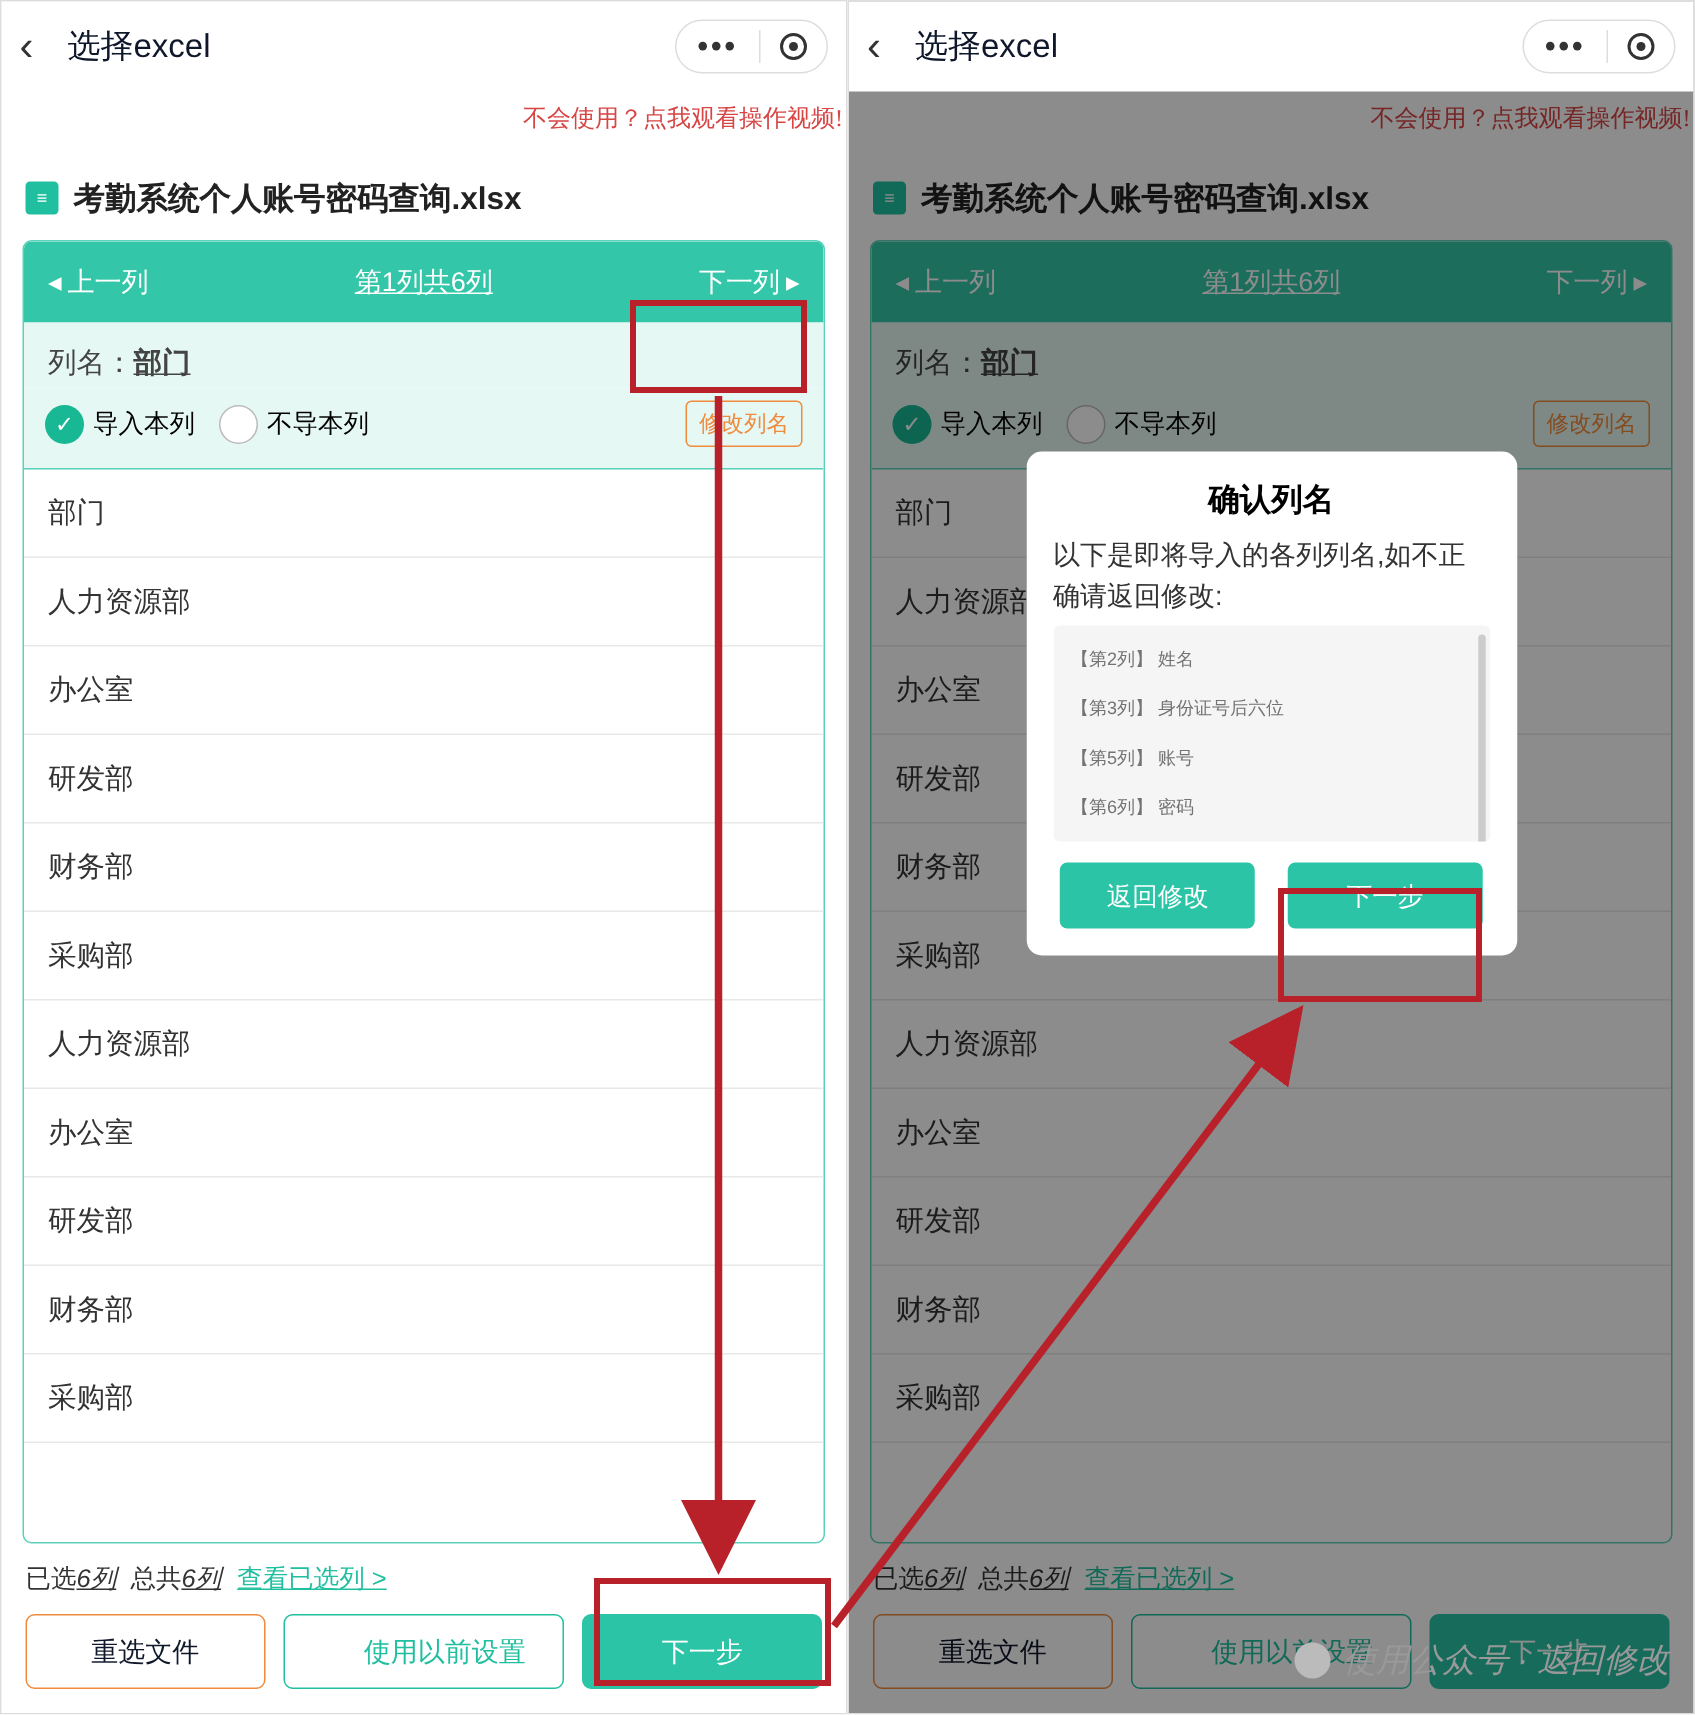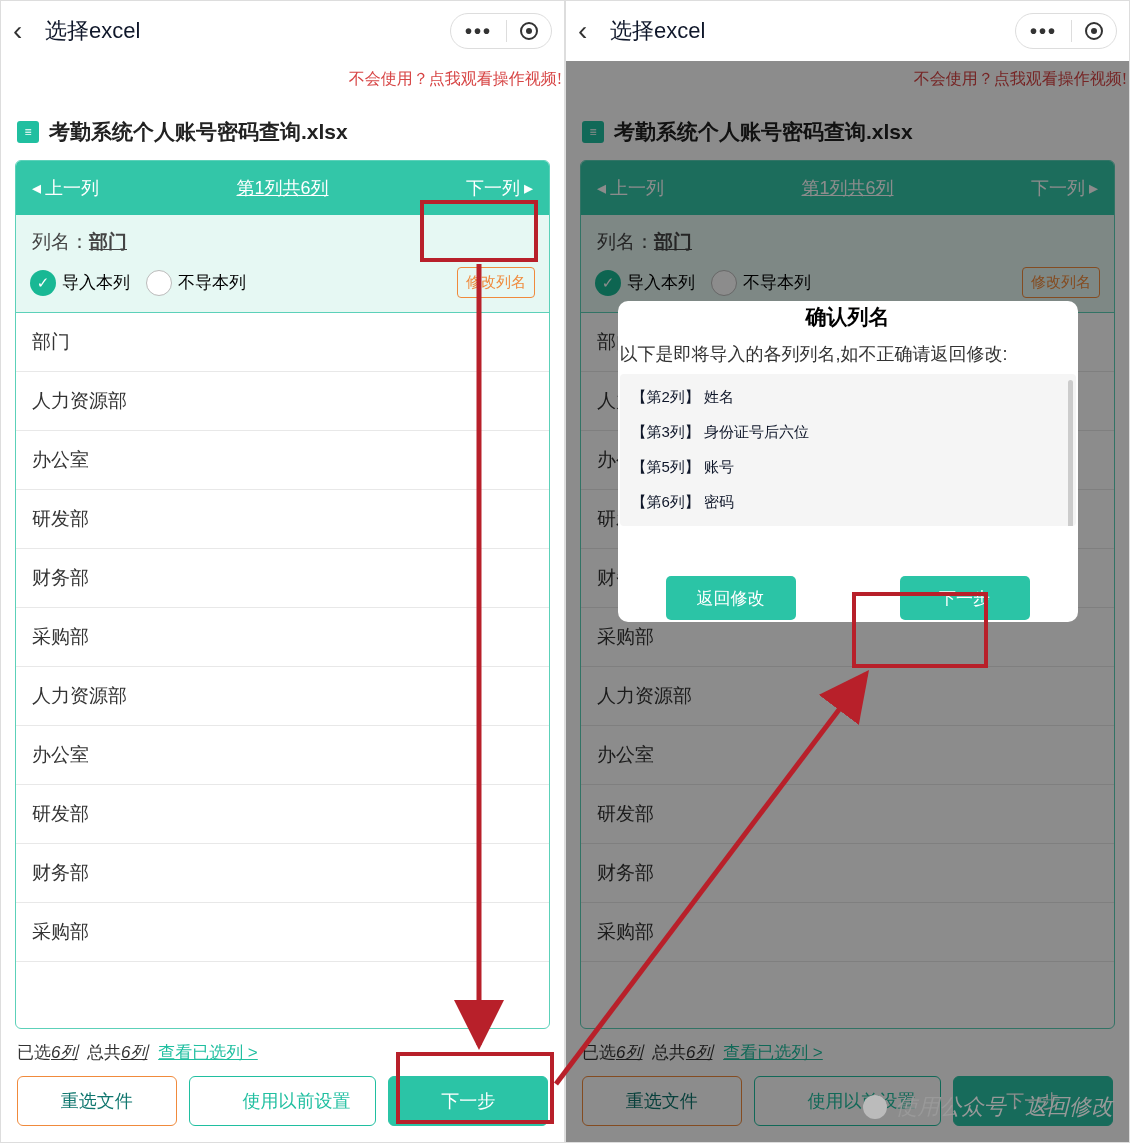--- a/index.html
+++ b/index.html
@@ -39,33 +39,33 @@
   .rename { margin-left: auto; border: 1px solid #f08a3c; color: #f08a3c; font-size: 15px; padding: 5px 8px; border-radius: 4px; }
   .items { flex: 1; overflow: hidden; }
   .item { padding: 16px 16px; font-size: 19px; color: #333; border-bottom: 1px solid #e8e8e8; }
 
   .footer { padding: 12px 16px 16px; }
   .summary { font-size: 17px; color: #333; margin-bottom: 12px; }
   .summary .u { text-decoration: underline; font-style: italic; }
   .summary .link { color: #20bfa0; text-decoration: underline; margin-left: 6px; }
   .actions { display: flex; gap: 12px; }
   .btn { flex: 1; height: 50px; border-radius: 6px; display: flex; align-items: center; justify-content: center; font-size: 18px; }
-  .btn-outline-orange { border: 1px solid #f08a3c; color: #0f766e; background: #fff; }
+  .btn-outline-orange { border: 1px solid #f08a3c; color: #0f172a; background: #fff; }
   .btn-outline-green { border: 1px solid #20bfa0; color: #20bfa0; background: #fff; padding-left: 28px; }
   .btn-green { background: #2bc4a6; color: #fff; border: 1px solid #2bc4a6; }
 
   
-  .modal { position: absolute; top: 300px; left: 50%; transform: translateX(-50%); width: 460px; background: #fff; border-radius: 10px; z-index: 20; padding: 2px; }
+  .modal { position: absolute; top: 300px; left: 50%; transform: translateX(-50%); width: 327px; background: #fff; border-radius: 10px; z-index: 20; padding: 18px; }
   .modal-title { text-align: center; font-size: 21px; font-weight: 600; margin-bottom: 10px; }
   .modal-desc { font-size: 18px; line-height: 1.5; color: #333; margin-bottom: 6px; }
   .modal-list { background: #f5f5f5; border-radius: 4px; padding: 6px 0; margin-bottom: 14px; max-height: 200px; overflow: hidden; position: relative; }
-  .modal-list-item { padding: 8px 12px; font-size: 15px; color: #0f172a; }
+  .modal-list-item { padding: 8px 12px; font-size: 12px; color: #737373; }
   .modal-scroll { position: absolute; right: 3px; top: 6px; width: 5px; height: 180px; background: #ccc; border-radius: 3px; }
   .modal-actions { display: flex; justify-content: space-around; gap: 20px; padding: 0 4px; }
-  .mbtn { flex: 1; max-width: 130px; height: 44px; border-radius: 5px; display: flex; align-items: center; justify-content: center; font-size: 17px; background: #2bc4a6; color: #fff; margin-top: 36px; }
+  .mbtn { flex: 1; max-width: 130px; height: 44px; border-radius: 5px; display: flex; align-items: center; justify-content: center; font-size: 17px; background: #2bc4a6; color: #fff; }
 
   
   .watermark { position: absolute; right: 16px; bottom: 20px; font-size: 22px; color: #999; font-style: italic; z-index: 30; display: flex; align-items: center; gap: 8px; pointer-events: none; }
   .wm-circle { width: 24px; height: 24px; border-radius: 50%; background: #bbb; }
 
   
   .anno { position: absolute; z-index: 100; pointer-events: none; }
   .box-red { border: 4px solid #b8202a; position: absolute; }
   svg.arrow { position: absolute; overflow: visible; }
 </style>

